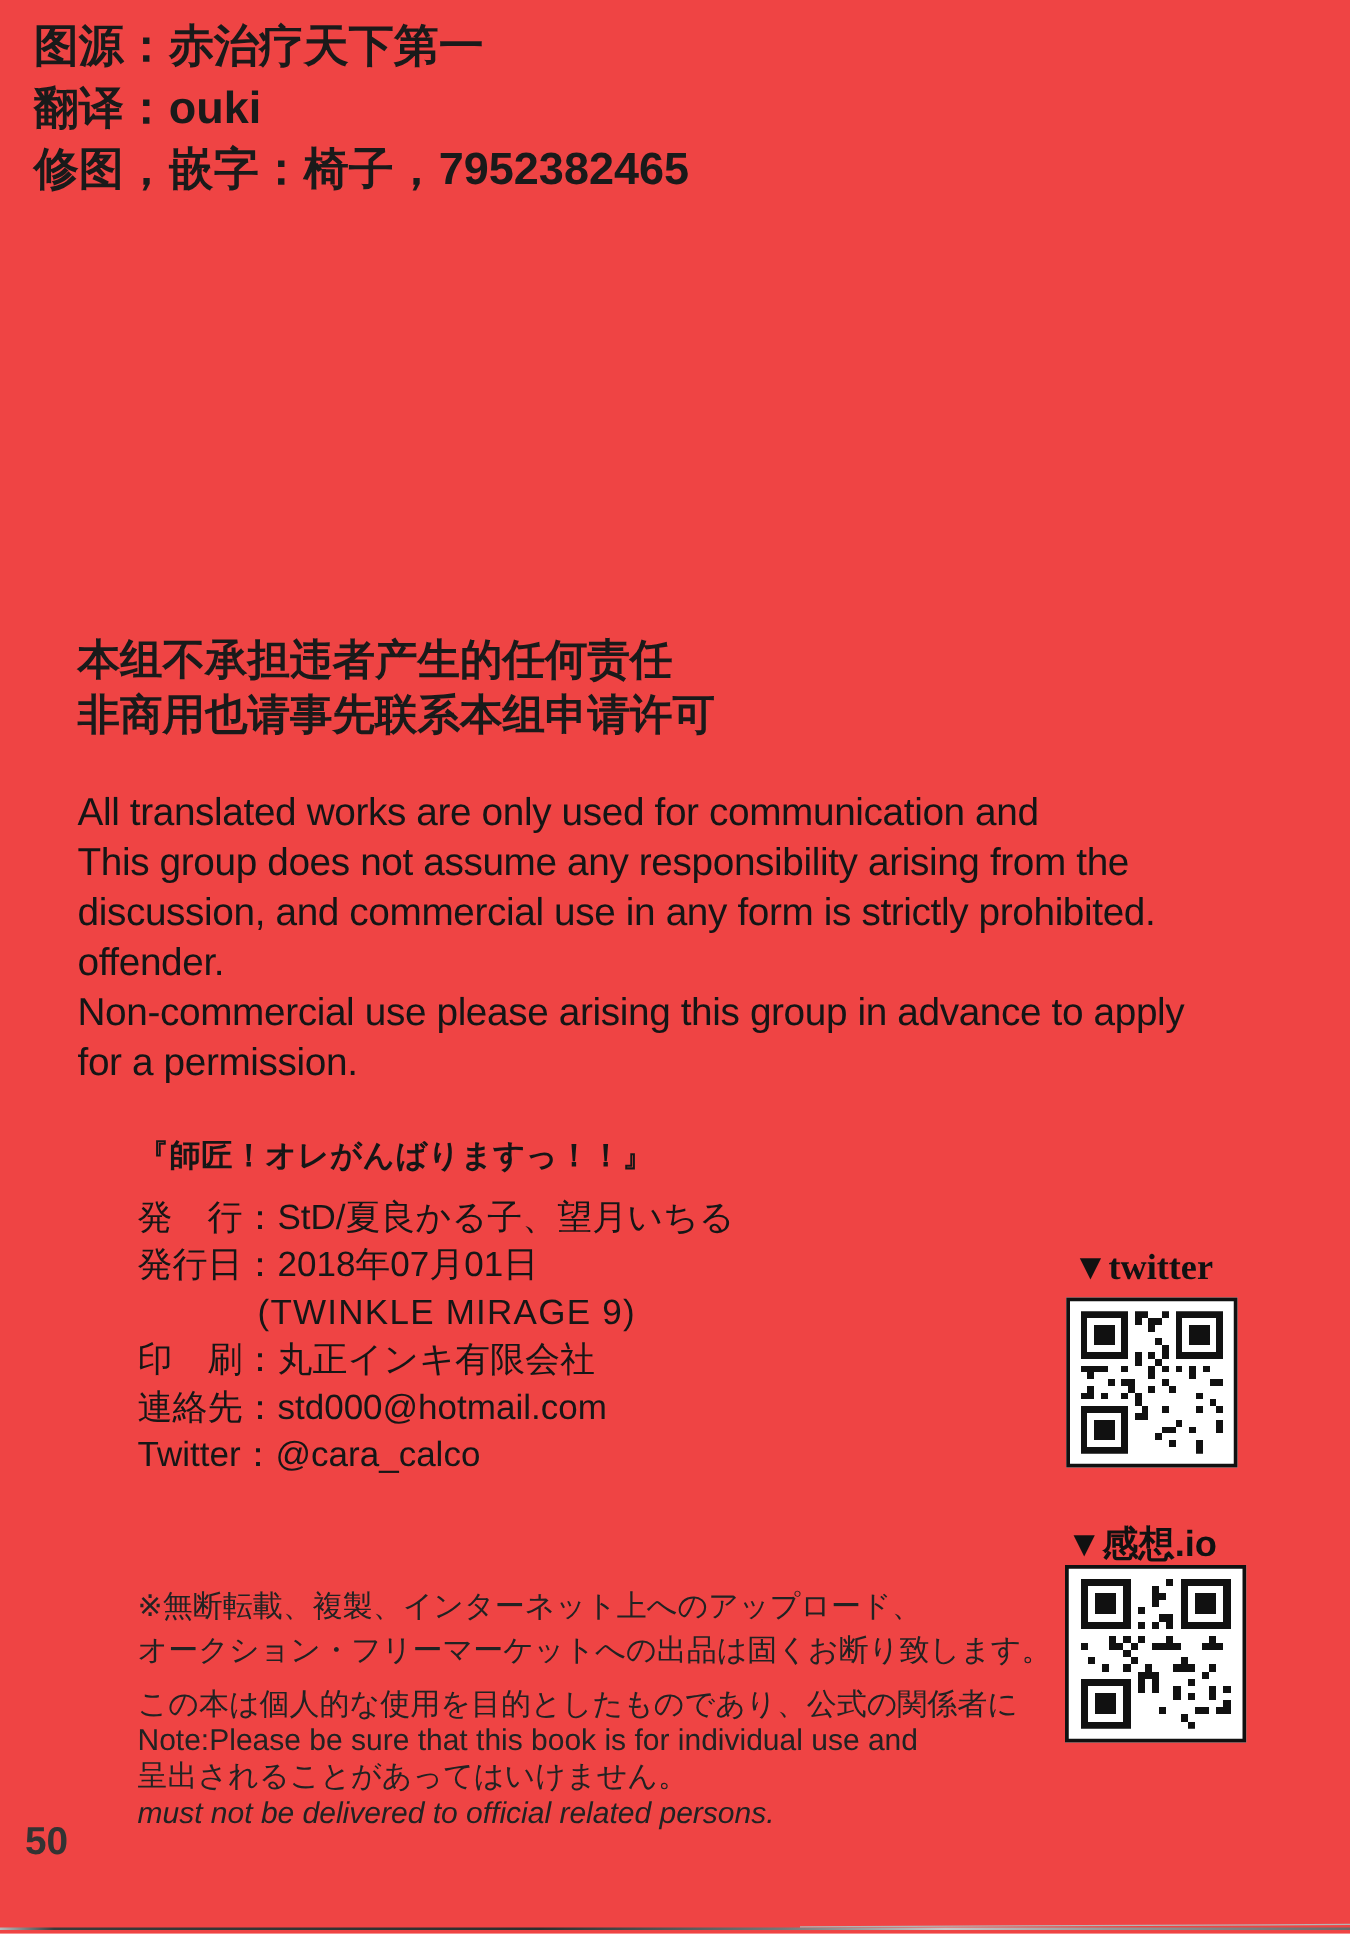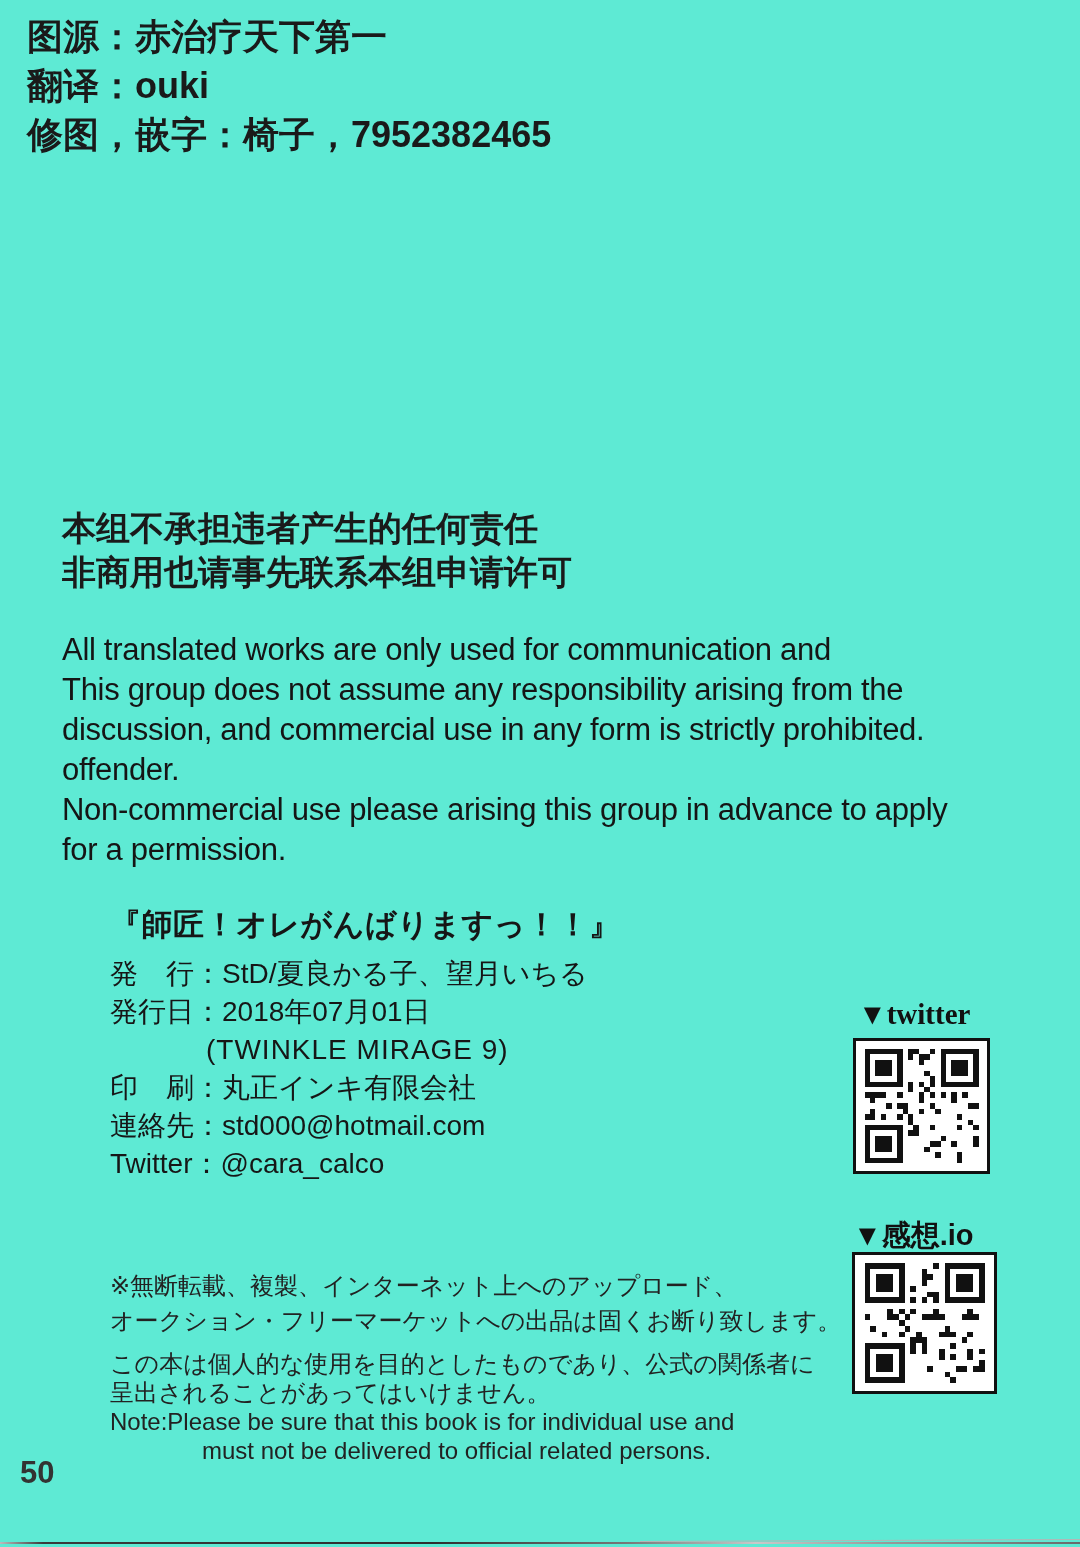--- a/index.html
+++ b/index.html
@@ -1,37 +1,37 @@
 <!DOCTYPE html>
 <html><head>
 <meta charset="utf-8">
 <style>
   html,body{margin:0;padding:0;background:#ffffff;}
   .page{
     position:relative;
     width:1080px;height:1547px;
-    background:#5eead4;
+    background:#ef4444;
     overflow:hidden;
     font-family:"Liberation Sans","DejaVu Sans",sans-serif;
     color:#1a1a1a;
   }
   .abs{position:absolute;}
   
   .credits{left:27px;top:12px;font-size:36px;font-weight:700;line-height:49px;white-space:nowrap;}
   
   .disc-zh{left:62px;top:506px;font-size:34px;font-weight:700;line-height:44px;white-space:nowrap;}
   .disc-en{left:62px;top:630px;font-size:31px;font-weight:400;line-height:40px;letter-spacing:-0.3px;white-space:nowrap;color:#151515;}
   
   .pub{left:110px;top:903px;font-size:28px;line-height:38px;white-space:nowrap;color:#161616;}
-  .pub .title{font-size:31px;font-weight:800;line-height:44px;margin-bottom:8px;letter-spacing:0.5px;}
+  .pub .title{font-size:25px;font-weight:800;line-height:44px;margin-bottom:8px;letter-spacing:0.5px;}
   .pub .indent{margin-left:96px;letter-spacing:1px;}
   
   .notes{left:110px;top:1268px;font-size:24px;line-height:35px;white-space:nowrap;color:#222;}
   .notes .grp2{margin-top:11px;line-height:29px;}
-  .notes .indent2{margin-left:92px;}
+  .notes .indent2{font-style:italic;}
   
   .qr-label{font-size:29px;font-weight:600;color:#111;white-space:nowrap;}
   .qr-box{border:3px solid #111;background:#fff;padding:8px;box-sizing:border-box;}
   .lbl-tw{left:858px;top:998px;font-family:Liberation Serif, serif;}
   .qr-tw{left:853px;top:1038px;width:137px;height:136px;}
   .lbl-ks{left:853px;top:1216px;}
   .qr-ks{left:852px;top:1252px;width:145px;height:142px;}
   
   .pagenum{left:20px;top:1455px;font-size:31px;font-weight:600;color:#333;}
   
@@ -72,22 +72,22 @@
     <div>印　刷：丸正インキ有限会社</div>
     <div>連絡先：std000@hotmail.com</div>
     <div>Twitter：@cara_calco</div>
   </div>
 
   <div class="abs notes">
     <div>※無断転載、複製、インターネット上へのアップロード、</div>
     <div>オークション・フリーマーケットへの出品は固くお断り致します。</div>
     <div class="grp2">
       <div>この本は個人的な使用を目的としたものであり、公式の関係者に</div>
+      <div>Note:Please be sure that this book is for individual use and</div>
       <div>呈出されることがあってはいけません。</div>
-      <div>Note:Please be sure that this book is for individual use and</div>
       <div class="indent2">must not be delivered to official related persons.</div>
     </div>
   </div>
 
   <div class="abs qr-label lbl-tw">▼twitter</div>
   <div class="abs qr-box qr-tw">
       <svg viewBox="0 0 21 21" xmlns="http://www.w3.org/2000/svg" shape-rendering="crispEdges" style="width:100%;height:100%;display:block">
         <g fill="#111">
           <rect x="0" y="0" width="1" height="1"></rect>
           <rect x="1" y="0" width="1" height="1"></rect>

